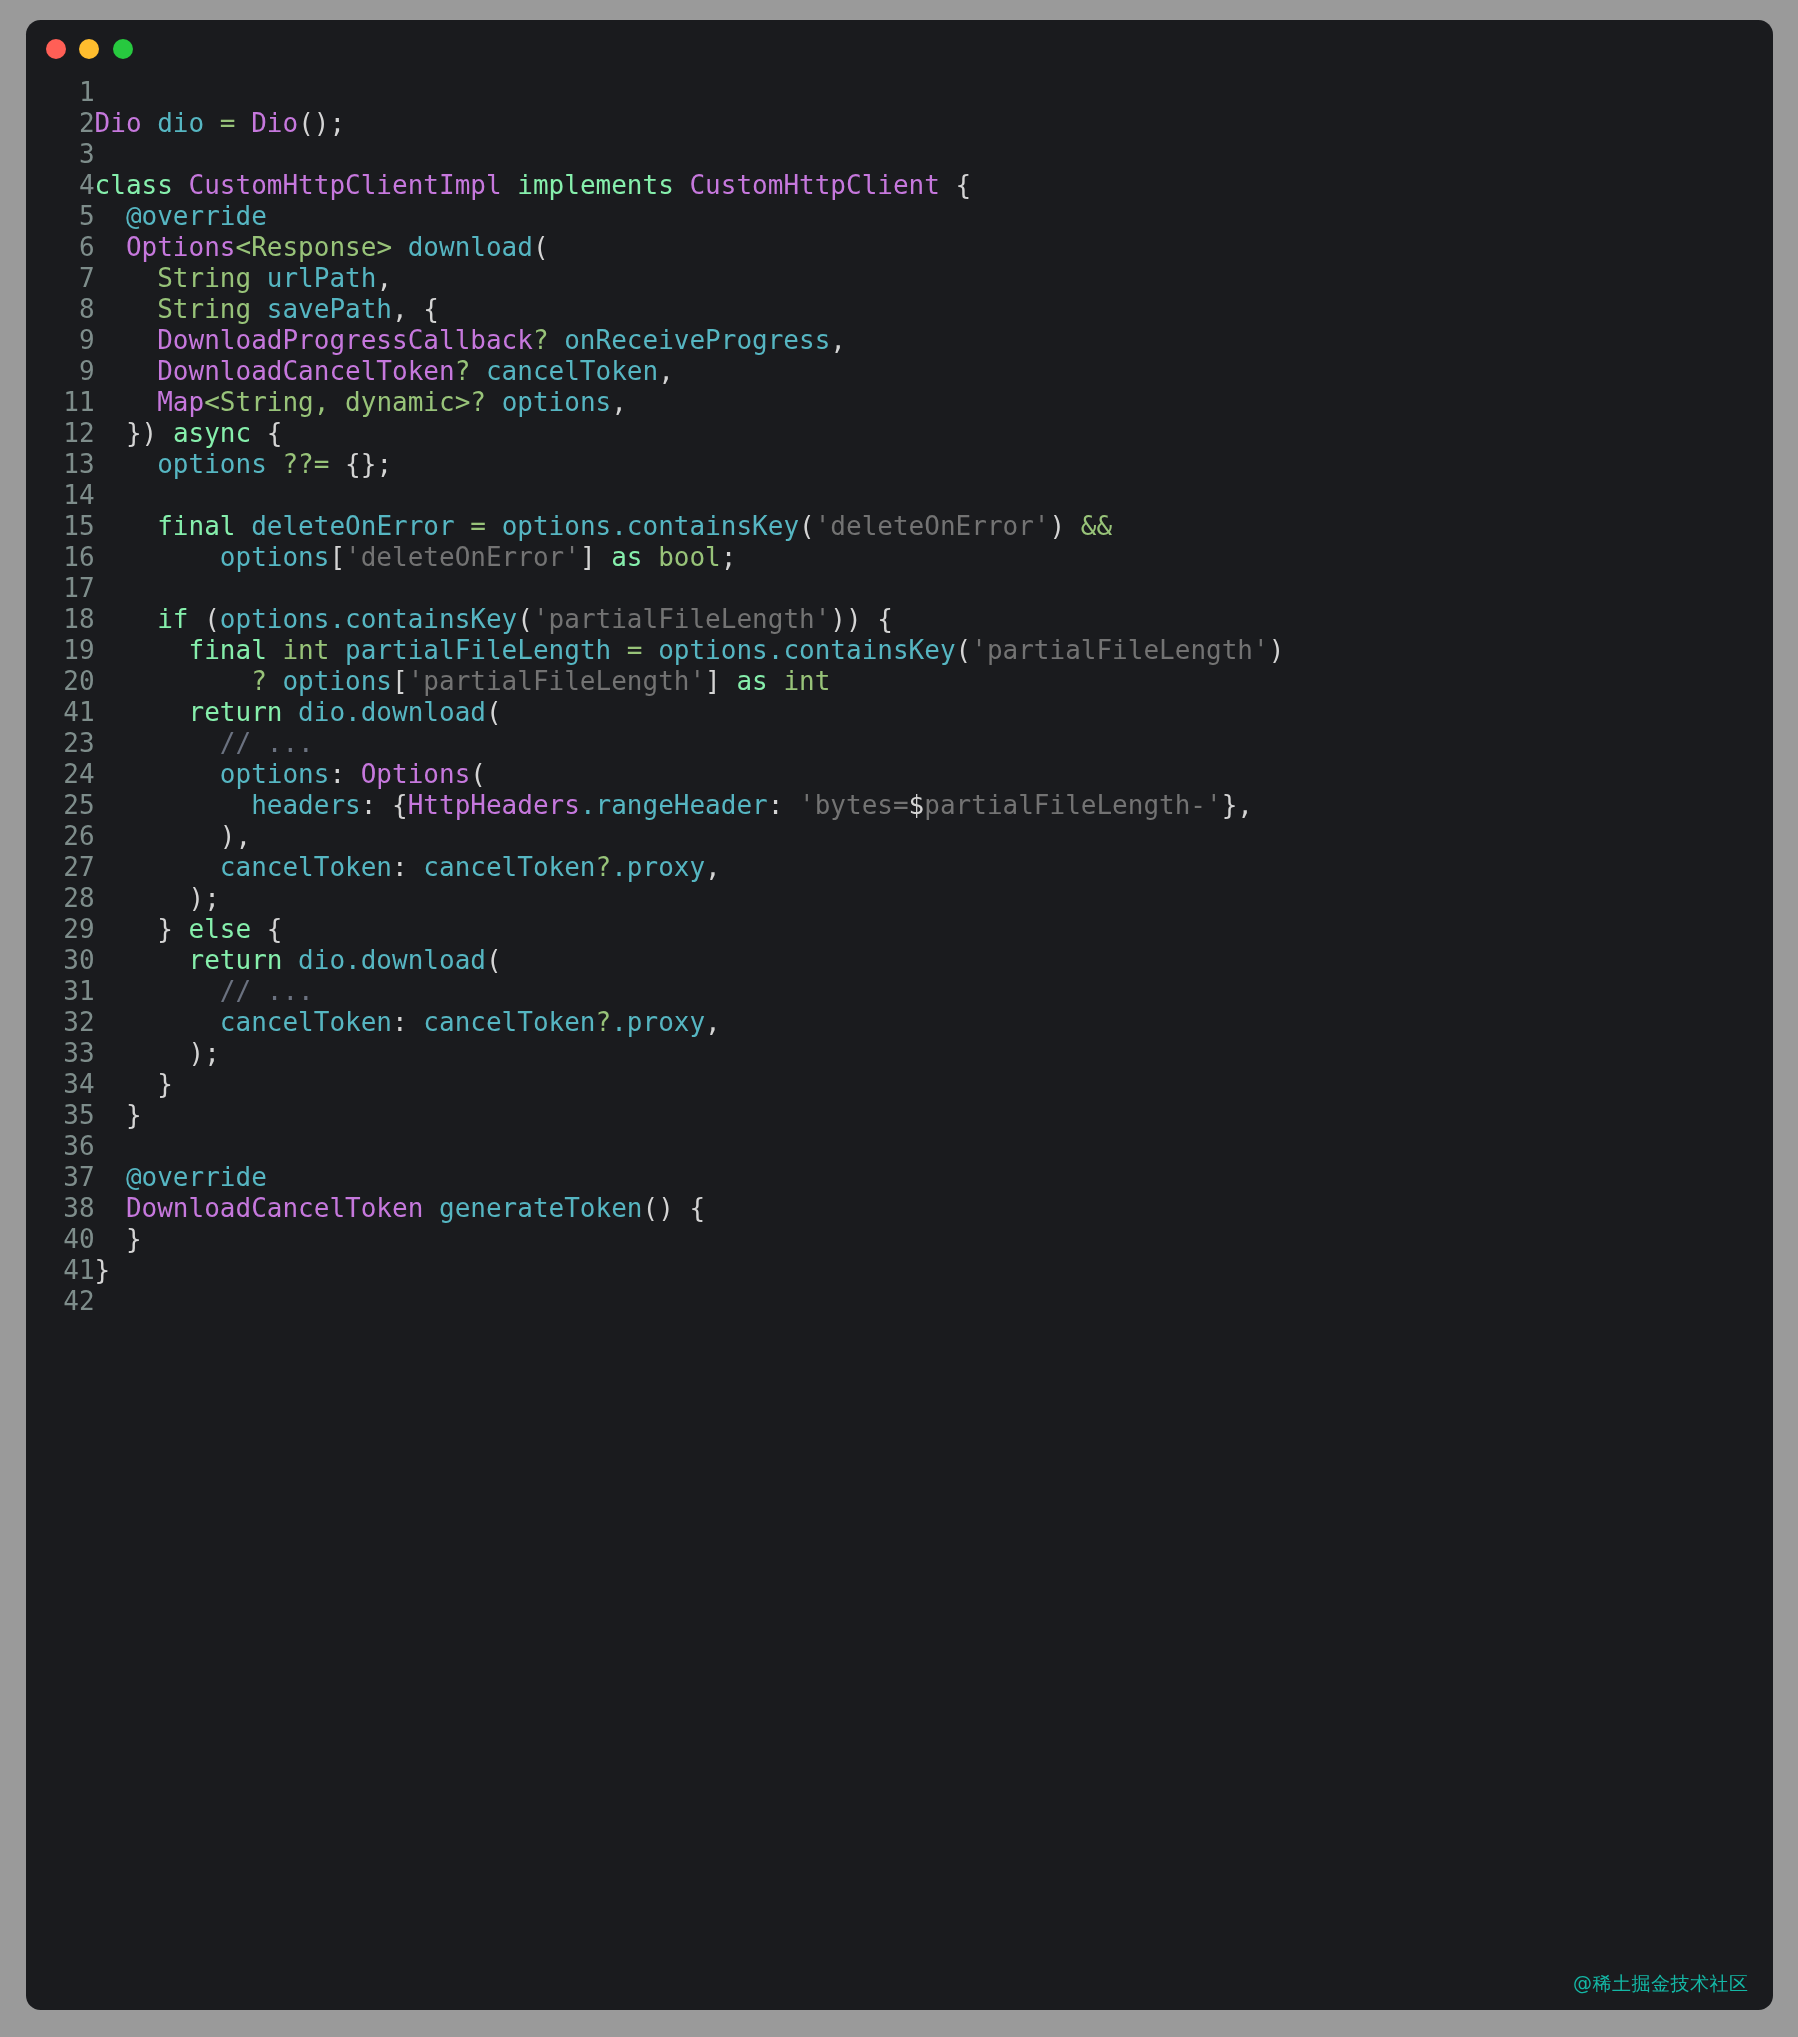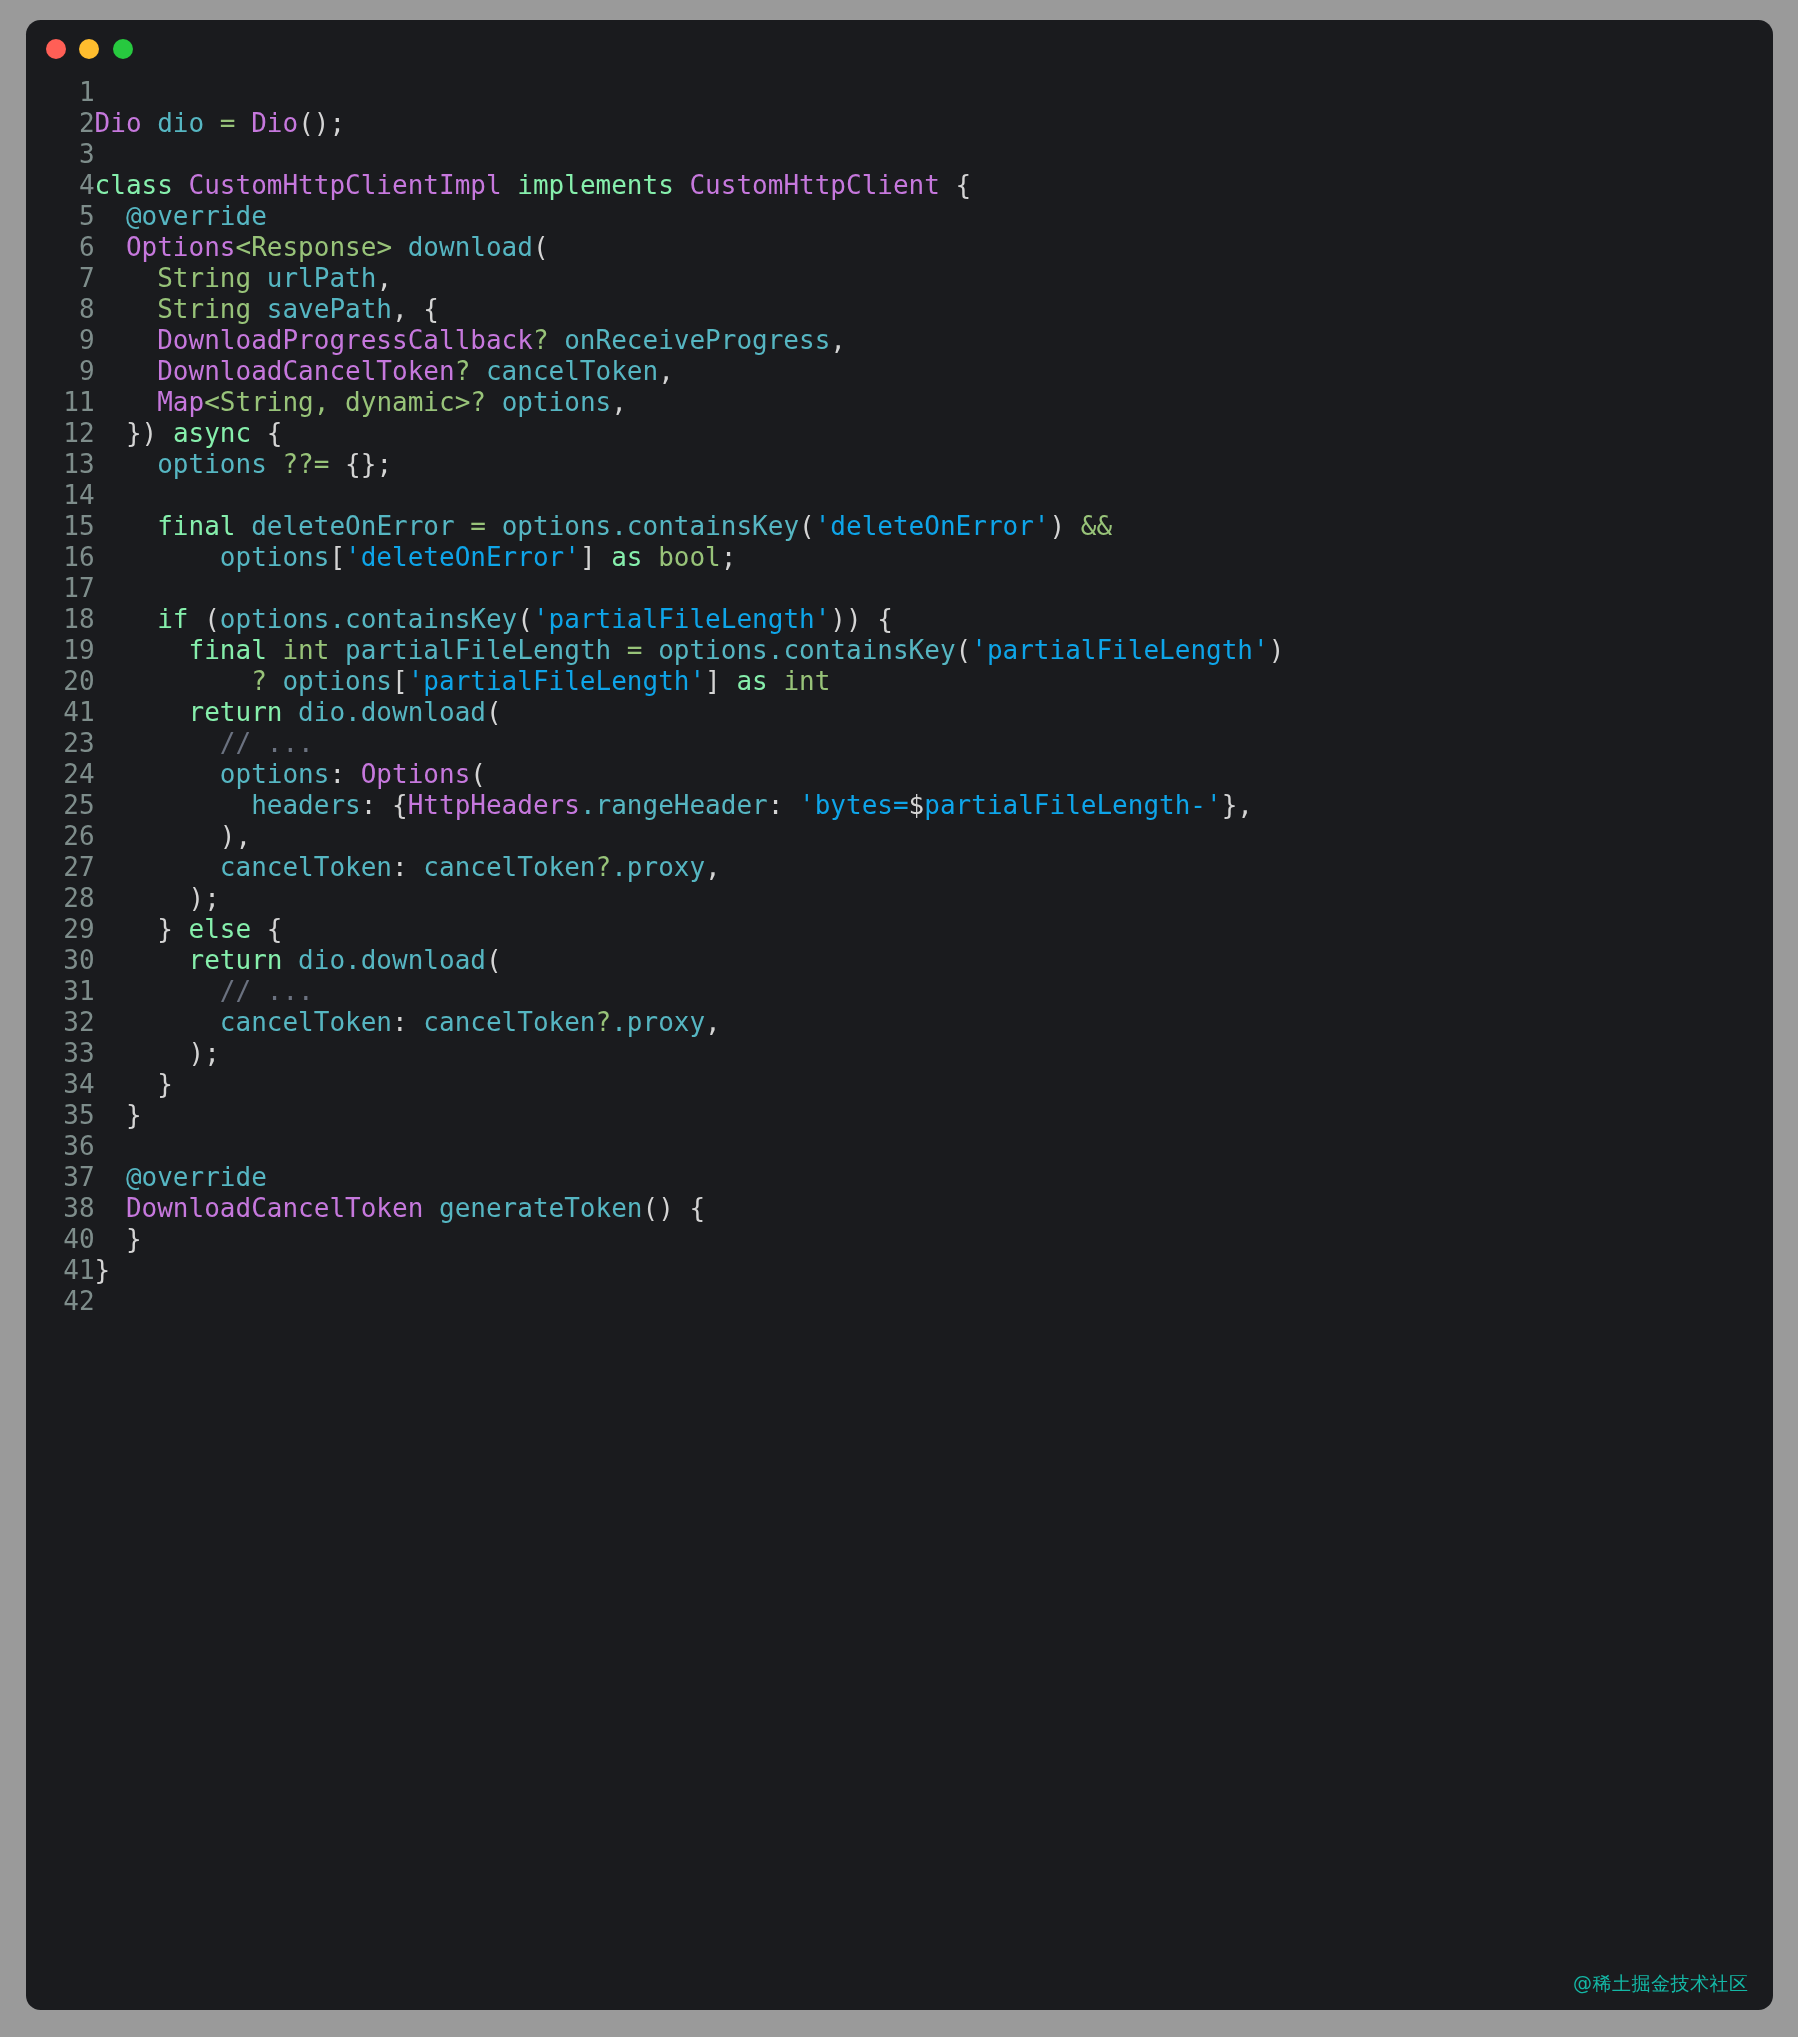--- a/index.html
+++ b/index.html
@@ -65,21 +65,21 @@
   }
   td.src {
     color: #e6e6e6;
     padding-left: 0;
   }
   
   .k  { color: #86efac; }  
   .ty { color: #c678dd; }  
   .id { color: #56b6c2; }  
   .bi { color: #98c379; }  
-  .st { color: #0ea5e9; }  
+  .st { color: #737373; }  
   .nu { color: #e06c75; }  
   .cm { color: #6b7280; }  
   .op { color: #98c379; }  
   .pu { color: #d4d4d4; }  
   .iv { color: #d4d4d4; }  
   #watermark {
     position: absolute;
     right: 24px;
     bottom: 12.8px;
     color: #14b8a6;

